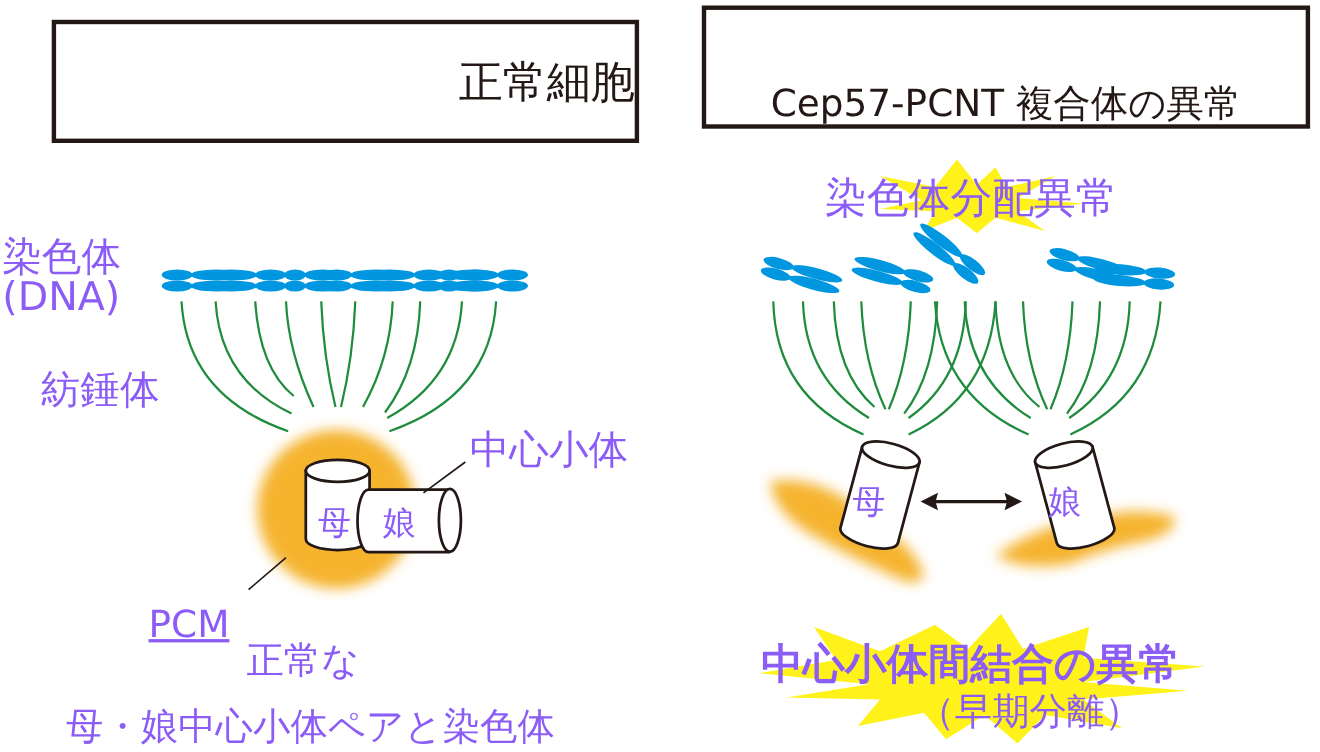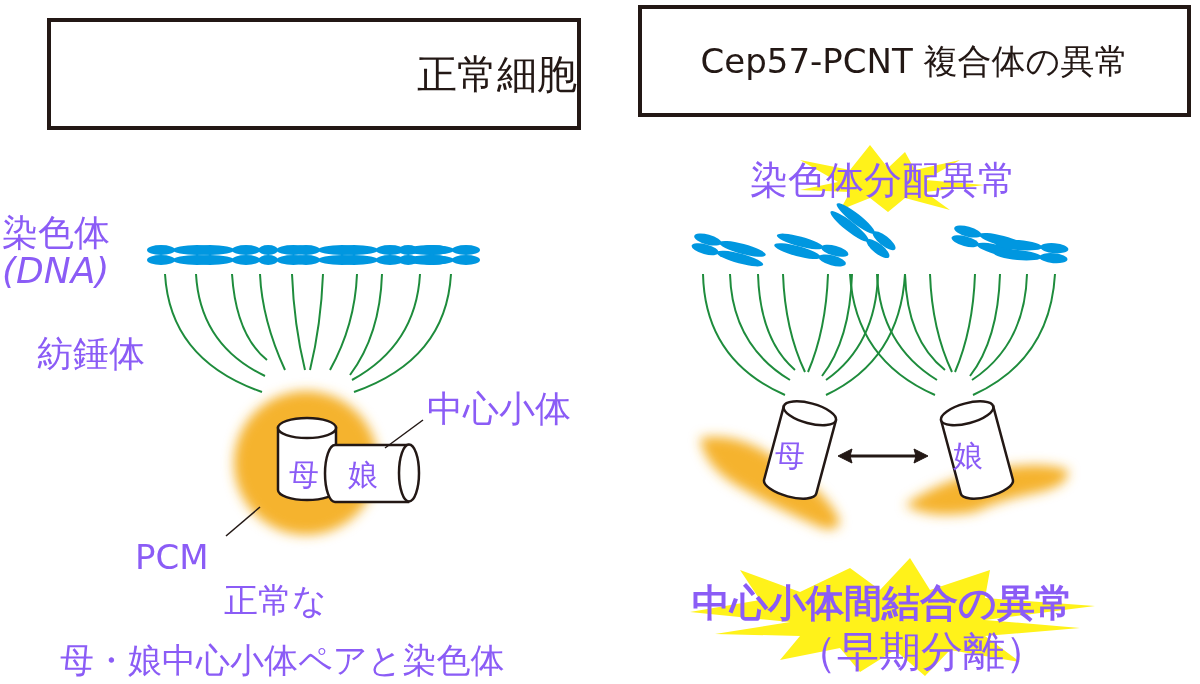--- a/index.html
+++ b/index.html
@@ -9,21 +9,21 @@
          display:flex; flex-direction:column; align-items:center; justify-content:center; }
   .txt { position:absolute; white-space:nowrap; color:#8b5cf6; }
   svg { position:absolute; left:0; top:0; }
 </style>
 </head>
 <body>
 
 <div class="box" style="left:47px;top:18px;width:534px;height:112px;align-items:flex-end;">
   <span style="font-size:40px;">正常細胞</span>
 </div>
-<div class="box" style="left:638px;top:5px;width:553px;height:112px;">
+<div class="box" style="left:638px;top:5px;width:553px;height:112px;justify-content:flex-end;">
   <span style="font-size:34px;line-height:38px;">Cep57-PCNT 複合体の異常</span>
 </div>
 
 <svg width="1200" height="684" viewBox="0 0 1200 684">
   <defs>
     <filter id="blur" x="-30%" y="-30%" width="160%" height="160%">
         <feGaussianBlur stdDeviation="6"></feGaussianBlur>
       </filter>
     <g id="chromo">
       <ellipse cx="-22" cy="-5" rx="24" ry="5"></ellipse>
@@ -116,26 +116,26 @@
   </g>
 
   <g stroke="#231815" fill="#231815">
     <line x1="848" y1="456" x2="918" y2="456" stroke-width="3"></line>
     <polygon points="838,456 852,449 850,456 852,463"></polygon>
     <polygon points="928,456 914,449 916,456 914,463"></polygon>
   </g>
 </svg>
 
 <span class="txt" style="left:2px;top:209px;font-size:36px;text-align:center;">染色体</span>
-<span class="txt" style="left:2px;top:250px;font-size:36px;font-style:italic;">(DNA)</span>
+<span class="txt" style="left:2px;top:250px;font-size:36px;">(DNA)</span>
 <span class="txt" style="left:37px;top:330px;font-size:36px;text-align:center;">紡錘体</span>
 <span class="txt" style="left:427px;top:385px;font-size:36px;">中心小体</span>
-<span class="txt" style="left:135px;top:537px;font-size:34px;">PCM</span>
+<span class="txt" style="left:135px;top:548px;font-size:34px;text-decoration:underline;">PCM</span>
 <span class="txt" style="left:289px;top:455px;font-size:30px;">母</span>
 <span class="txt" style="left:348px;top:455px;font-size:30px;">娘</span>
 <span class="txt" style="left:224px;top:578px;font-size:34px;">正常な</span>
 <span class="txt" style="left:60px;top:638px;font-size:34px;">母・娘中心小体ペアと染色体</span>
 
 <span class="txt" style="left:750px;top:155px;font-size:38px;">染色体分配異常</span>
 <span class="txt" style="left:775px;top:436px;font-size:30px;">母</span>
 <span class="txt" style="left:953px;top:436px;font-size:30px;">娘</span>
 <span class="txt" style="left:692px;top:578px;font-size:38px;font-weight:bold;">中心小体間結合の異常</span>
-<span class="txt" style="left:795px;top:624px;font-size:42px;">（早期分離）</span>
+<span class="txt" style="left:834px;top:624px;font-size:34px;">（早期分離）</span>
 
 </body></html>

